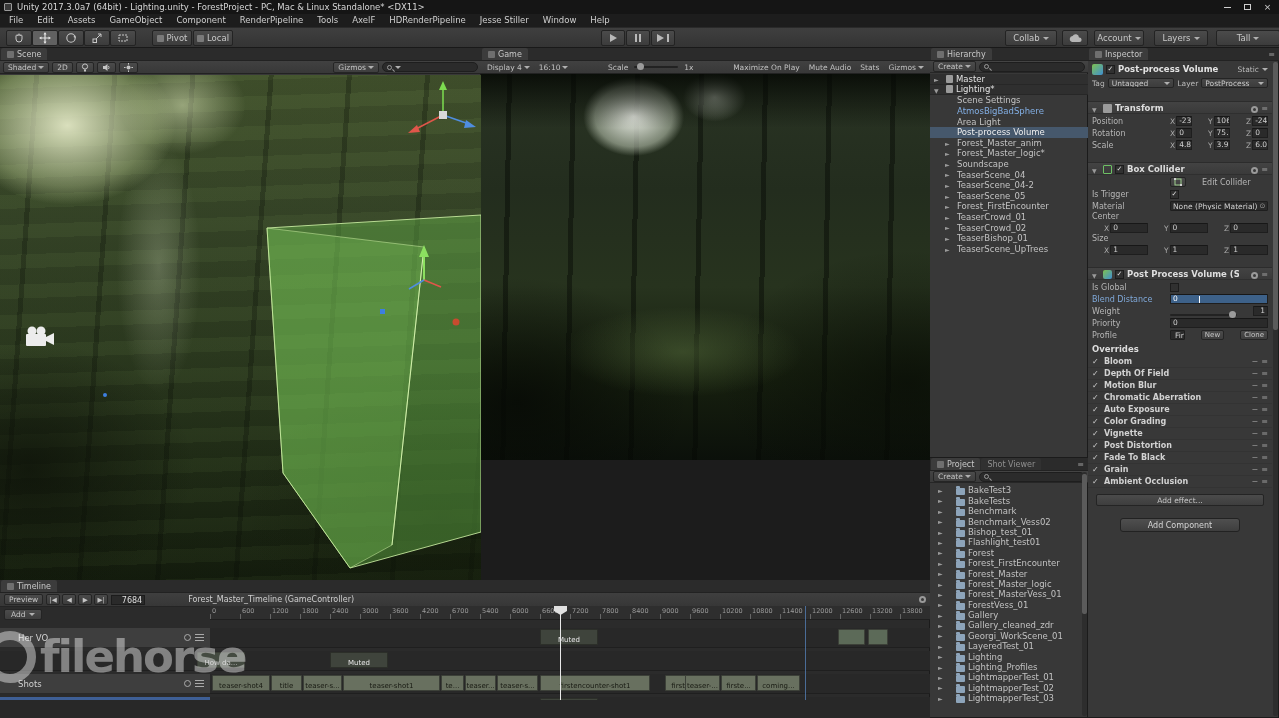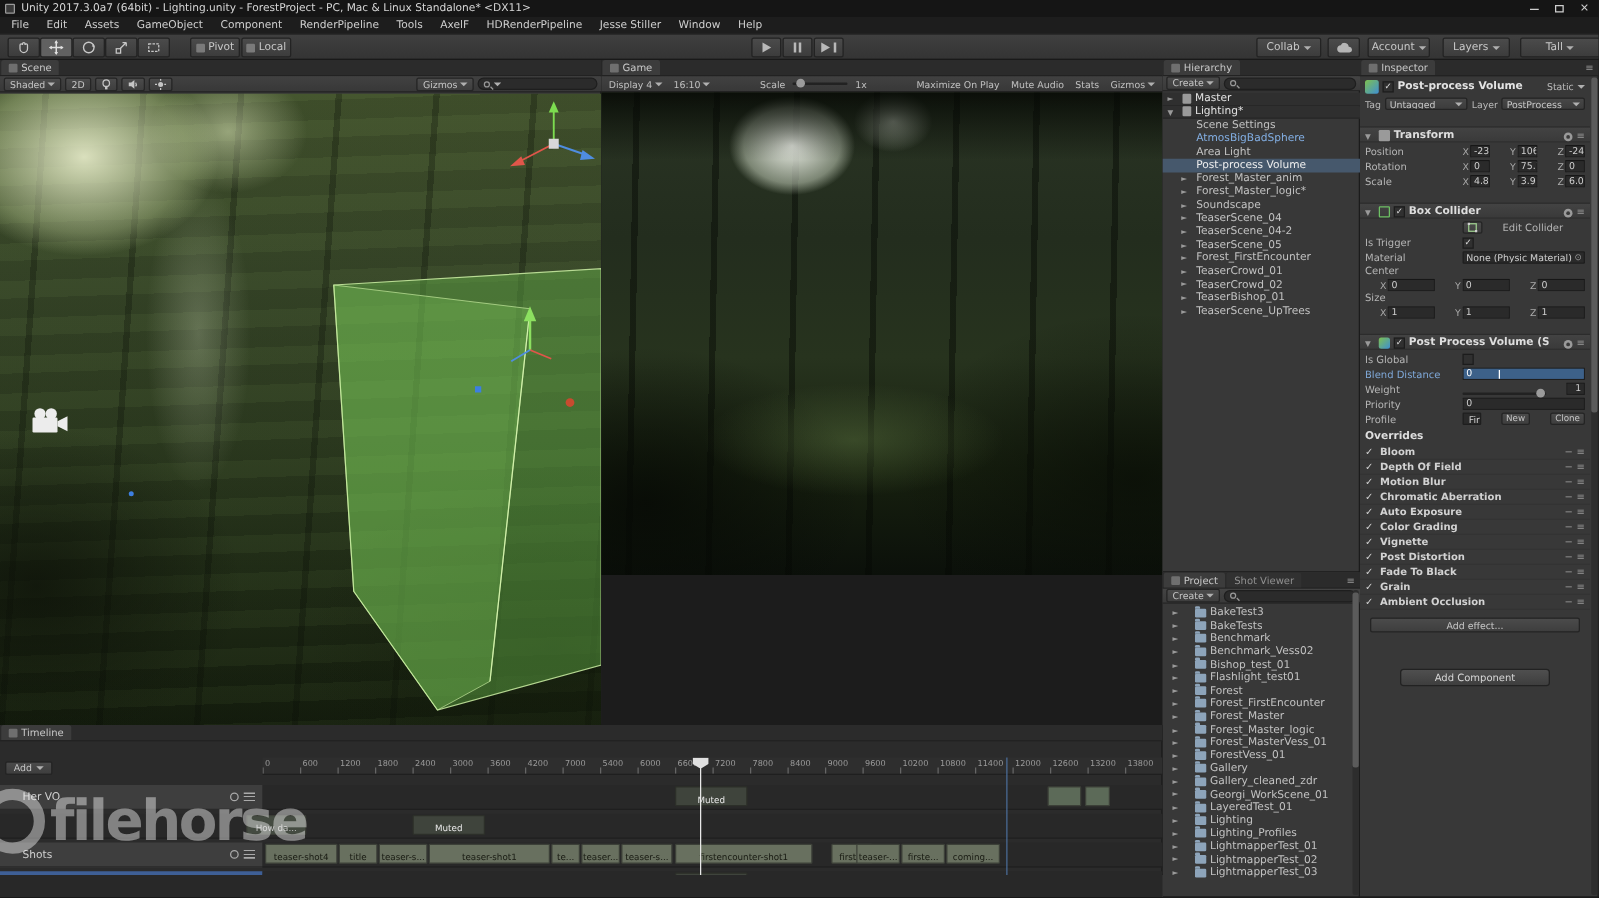--- a/index.html
+++ b/index.html
@@ -72,21 +72,21 @@
 .hrow .harrow{position:absolute;left:4px;width:9px;color:#9a9a9a;font-size:6px;top:2px}
 .hrow .hicon{display:none;width:7px;height:8px;background:#9a9a9a;margin-right:3px;border-radius:1px}
 .hrow.scene{background:#2f2f2f;border-bottom:1px solid #272727;color:#e2e2e2}
 .hrow.scene .hicon{display:inline-block}
 .hrow.child{padding-left:27px}
 .hrow.child .harrow{left:15px}
 .hrow.prefab .hlabel{color:#82aee3}
 .hrow.selected{background:#46586c;color:#eee}
 
 .proj-list{position:absolute;left:0;top:27px;right:5px}
-.prow{height:10.4px;display:flex;align-items:center;font-size:8.5px;color:#c2c2c2;padding-left:26px;position:relative;white-space:nowrap}
+.prow{height:10.4px;display:flex;align-items:flex-end;font-size:8.5px;color:#c2c2c2;padding-left:26px;position:relative;white-space:nowrap}
 .prow .parrow{position:absolute;left:8px;color:#9a9a9a;font-size:6px;top:2px}
 .folder{width:9px;height:7px;background:#8da4ba;border-radius:1px;position:relative;margin-right:3px;flex:none}
 .folder::before{content:"";position:absolute;left:0;top:-2px;width:4px;height:2px;background:#8da4ba;border-radius:1px 1px 0 0}
 .vscroll{position:absolute;right:1px;top:14px;bottom:2px;width:5px;background:#2d2d2d;border-radius:2px}
 .vscroll .thumb{position:absolute;left:0;width:5px;background:#5b5b5b;border-radius:2px}
 
 .insp-head{height:16px;display:flex;align-items:center;gap:3px;padding:0 4px}
 .ppv-icon{width:11px;height:11px;border-radius:2px;background:linear-gradient(135deg,#7ec14f,#3f8fd2);flex:none}
 .cb{width:9px;height:9px;background:#303030;border:1px solid #1c1c1c;color:#ddd;font-size:7px;line-height:7px;text-align:center;flex:none}
 .insp-name{font-size:8.5px;font-weight:bold;color:#e3e3e3;white-space:nowrap}
@@ -110,21 +110,21 @@
 .field.sel{background:#3d6189;color:#fff;position:relative}
 .caret{position:absolute;left:28px;top:1px;width:1px;height:8px;background:#fff}
 .objfield{flex:1;min-width:0;display:flex;align-items:center;gap:2px;background:#2a2a2a;border:1px solid #1e1e1e;height:10px;font-size:7.5px;color:#cfcfcf;padding:0 2px;border-radius:1px;overflow:hidden}
 .picker{margin-left:auto;color:#9a9a9a;font-size:7px}
 .mini-btn{height:10px;padding:0 3px;background:linear-gradient(#4b4b4b,#3e3e3e);border:1px solid #242424;border-radius:2px;font-size:7px;color:#c5c5c5;display:flex;align-items:center;flex:none}
 .ov-title{font-size:8.5px;font-weight:bold;color:#dedede;padding:4px 4px 2px}
 .ov-row{display:flex;align-items:center;gap:3px;height:12px;padding:0 4px;border-bottom:1px solid #333;font-size:8px;font-weight:bold;color:#d2d2d2;white-space:nowrap}
 .ov-check{color:#cfcfcf;font-size:8px;width:9px}
 .ov-end{color:#999;font-size:8px;font-weight:normal}
 .wide-btn{margin:6px 8px 0;height:12px;background:linear-gradient(#4b4b4b,#3e3e3e);border:1px solid #242424;border-radius:2px;font-size:7.5px;color:#c8c8c8;display:flex;align-items:center;justify-content:center}
-.addcomp-btn{margin:29px auto 0;width:120px;height:14px;background:linear-gradient(#4f4f4f,#3e3e3e);border:1px solid #222;border-radius:3px;font-size:8px;color:#d6d6d6;display:flex;align-items:center;justify-content:center}
+.addcomp-btn{margin:12px auto 0;width:120px;height:14px;background:linear-gradient(#4f4f4f,#3e3e3e);border:1px solid #222;border-radius:3px;font-size:8px;color:#d6d6d6;display:flex;align-items:center;justify-content:center}
 
 #timeline-panel{background:#2b2b2b}
 .tl-toolbar{position:absolute;left:0;top:13px;width:930px;height:14px;background:linear-gradient(#3f3f3f,#373737);border-bottom:1px solid #242424;display:flex;align-items:center;gap:3px;padding:0 4px;font-size:8px}
 .transport-btn{height:11px;min-width:14px;padding:0 2px;display:flex;align-items:center;justify-content:center;background:linear-gradient(#4a4a4a,#3c3c3c);border:1px solid #242424;border-radius:2px;color:#c5c5c5;font-size:6.5px}
 .frame-field{width:34px;height:10px;background:#2a2a2a;border:1px solid #1c1c1c;color:#ddd;font-size:8px;text-align:right;padding:0 2px;line-height:9px}
 .tl-title{font-size:8px;color:#d0d0d0;margin-left:40px;white-space:nowrap}
 .tl-addbtn{position:absolute;left:4px;top:29px;height:11px;padding:0 6px;background:linear-gradient(#4b4b4b,#3e3e3e);border:1px solid #242424;border-radius:2px;font-size:7.5px;color:#c5c5c5;display:flex;align-items:center;gap:3px}
 .ruler{position:absolute;left:210px;top:26px;width:720px;height:14px;background:#2e2e2e;border-bottom:1px solid #1f1f1f;display:flex;overflow:hidden}
 .tick{width:30px;flex:none;position:relative}
 .tick-line{position:absolute;left:0;bottom:0;width:1px;height:5px;background:#666}
@@ -947,20 +947,36 @@
       </div>
   </div>
 
   <div class="panel" id="timeline-panel" style="left:0;top:580px;width:930px;height:120px">
     <div class="tabstrip">
       <span class="tab">
           <span class="ticn"></span>
           <span>Timeline</span>
         </span>
     </div>
+    <div class="tl-toolbar">
+      <span class="vbtn">
+          <span>Preview</span>
+        </span>
+      <span style="display:flex;gap:2px">
+
+      <span class="transport-btn">|◀</span>
+          <span class="transport-btn">◀</span>
+          <span class="transport-btn">▶</span>
+          <span class="transport-btn">▶|</span>
+        </span>
+      <span class="frame-field">7684</span>
+      <span class="tl-title">Forest_Master_Timeline (GameController)</span>
+      <span class="spacer"></span>
+      <span class="gear"></span>
+    </div>
     <span class="tl-addbtn">
         <span>Add</span>
         <span class="tri-down"></span>
       </span>
     <div class="ruler">
 
         <span class="tick">
           <span class="tick-label">0</span>
           <span class="tick-line"></span>
         </span>
@@ -994,21 +1010,21 @@
           <span class="tick-label">3600</span>
           <span class="tick-line"></span>
         </span>
 
         <span class="tick">
           <span class="tick-label">4200</span>
           <span class="tick-line"></span>
         </span>
 
         <span class="tick">
-          <span class="tick-label">7000</span>
+          <span class="tick-label">6700</span>
           <span class="tick-line"></span>
         </span>
 
         <span class="tick">
           <span class="tick-label">5400</span>
           <span class="tick-line"></span>
         </span>
 
         <span class="tick">
           <span class="tick-label">6000</span>

